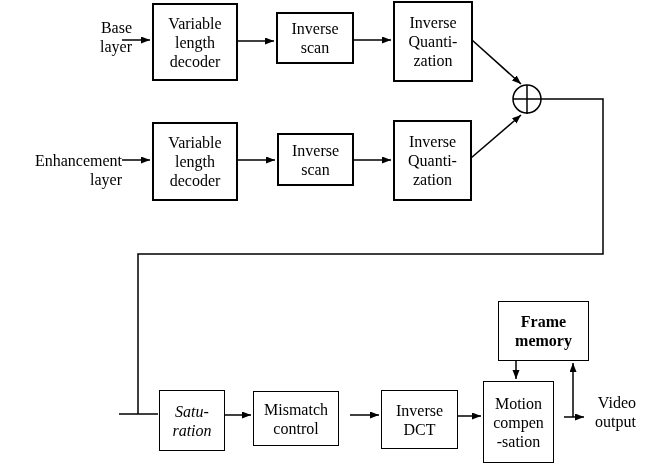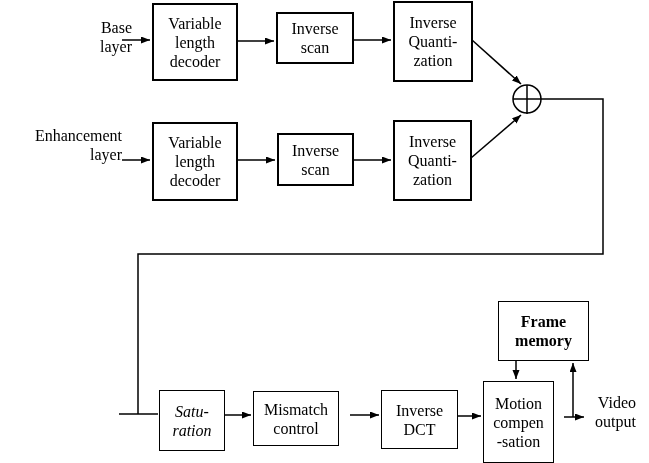--- a/index.html
+++ b/index.html
@@ -30,21 +30,21 @@
   .is2{left:277px;top:133px;width:77px;height:53px;}
   .iq2{left:393px;top:120px;width:79px;height:81px;}
   
   .sat{left:159px;top:390px;width:66px;height:61px;font-style:italic;}
   .mis{left:253px;top:391px;width:86px;height:55px;}
   .idct{left:381px;top:390px;width:77px;height:59px;}
   .mot{left:483px;top:381px;width:71px;height:82px;}
   .fm{left:498px;top:301px;width:91px;height:60px;font-weight:bold;}
   
   .lbl-base{left:70px;top:18px;width:62px;}
-  .lbl-enh{left:22px;top:126px;width:100px;}
+  .lbl-enh{left:22px;top:151px;width:100px;}
   .lbl-out{left:580px;top:393px;width:56px;}
 </style>
 </head>
 <body>
 
 <div class="stage">
 
   <svg class="wires" viewBox="0 0 649 463">
     <defs>
       <marker id="ah" markerUnits="userSpaceOnUse" markerWidth="10" markerHeight="8" refX="9" refY="3.5" orient="auto">

